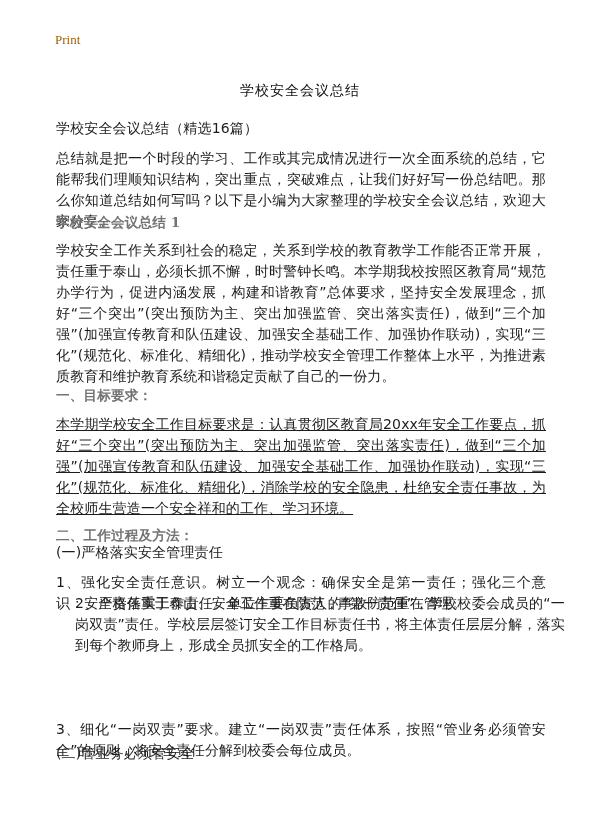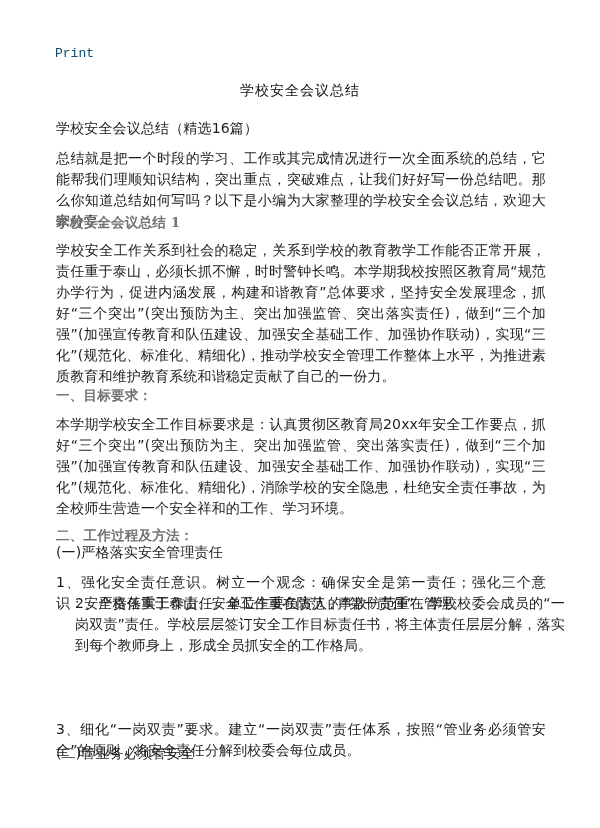--- a/index.html
+++ b/index.html
@@ -16,24 +16,24 @@
       font-family: "DejaVu Sans", "Liberation Sans", sans-serif;
     }
     .page {
       position: absolute;
       left: 0; top: 0;
       width: 600px; height: 828px;
     }
     .print-label {
       position: absolute;
       left: 55px;
-      top: 46px;
-      font-family: Liberation Mono, monospace;
+      top: 32px;
+      font-family: Liberation Serif, serif;
       font-size: 13px;
-      color: #0c4a6e;
+      color: #a16207;
     }
     .doc-title {
       position: absolute;
       left: 0;
       width: 600px;
       top: 82px;
       text-align: center;
       font-size: 14px;
       font-weight: normal;
       letter-spacing: 1px;
@@ -65,21 +65,21 @@
   <div class="print-label">Print</div>
   <h1 class="doc-title">学校安全会议总结</h1>
 
   <p class="block" style="top:118px;">学校安全会议总结（精选16篇）</p>
   <p class="block" style="top:148px;">总结就是把一个时段的学习、工作或其完成情况进行一次全面系统的总结，它能帮我们理顺知识结构，突出重点，突破难点，让我们好好写一份总结吧。那么你知道总结如何写吗？以下是小编为大家整理的学校安全会议总结，欢迎大家分享。</p>
 
   <p class="block heading" style="top:212px;">学校安全会议总结 1</p>
   <p class="block" style="top:240px;">学校安全工作关系到社会的稳定，关系到学校的教育教学工作能否正常开展，责任重于泰山，必须长抓不懈，时时警钟长鸣。本学期我校按照区教育局“规范办学行为，促进内涵发展，构建和谐教育”总体要求，坚持安全发展理念，抓好“三个突出”(突出预防为主、突出加强监管、突出落实责任)，做到“三个加强”(加强宣传教育和队伍建设、加强安全基础工作、加强协作联动)，实现“三化”(规范化、标准化、精细化)，推动学校安全管理工作整体上水平，为推进素质教育和维护教育系统和谐稳定贡献了自己的一份力。</p>
 
   <p class="block heading" style="top:385px;">一、目标要求：</p>
-  <p class="block" style="top:414px;">本学期学校安全工作目标要求是：认真贯彻区教育局20xx年安全工作要点，抓好“三个突出”(突出预防为主、突出加强监管、突出落实责任)，做到“三个加强”(加强宣传教育和队伍建设、加强安全基础工作、加强协作联动)，实现“三化”(规范化、标准化、精细化)，消除学校的安全隐患，杜绝安全责任事故，为全校师生营造一个安全祥和的工作、学习环境。</p>
+  <p class="block" style="top:414px;text-decoration:underline;">本学期学校安全工作目标要求是：认真贯彻区教育局20xx年安全工作要点，抓好“三个突出”(突出预防为主、突出加强监管、突出落实责任)，做到“三个加强”(加强宣传教育和队伍建设、加强安全基础工作、加强协作联动)，实现“三化”(规范化、标准化、精细化)，消除学校的安全隐患，杜绝安全责任事故，为全校师生营造一个安全祥和的工作、学习环境。</p>
 
   <p class="block heading" style="top:525px;">二、工作过程及方法：</p>
   <p class="block" style="top:542px;">(一)严格落实安全管理责任</p>
 
   <p class="block" style="top:572px;">1、强化安全责任意识。树立一个观念：确保安全是第一责任；强化三个意识：安全责任重于泰山、安全工作重在防范，事故防范重在管理。</p>
   <p class="block" style="top:593px;margin-left:19px;">2、严格落实工作责任。单位主要负责人的“第一责任”，学校校委会成员的“一岗双责”责任。学校层层签订安全工作目标责任书，将主体责任层层分解，落实到每个教师身上，形成全员抓安全的工作格局。</p>
   <p class="block" style="top:719px;">3、细化“一岗双责”要求。建立“一岗双责”责任体系，按照“管业务必须管安全”的原则，将安全责任分解到校委会每位成员。</p>
 
   <p class="block" style="top:743px;">(二)管业务必须管安全</p>
 </div>

